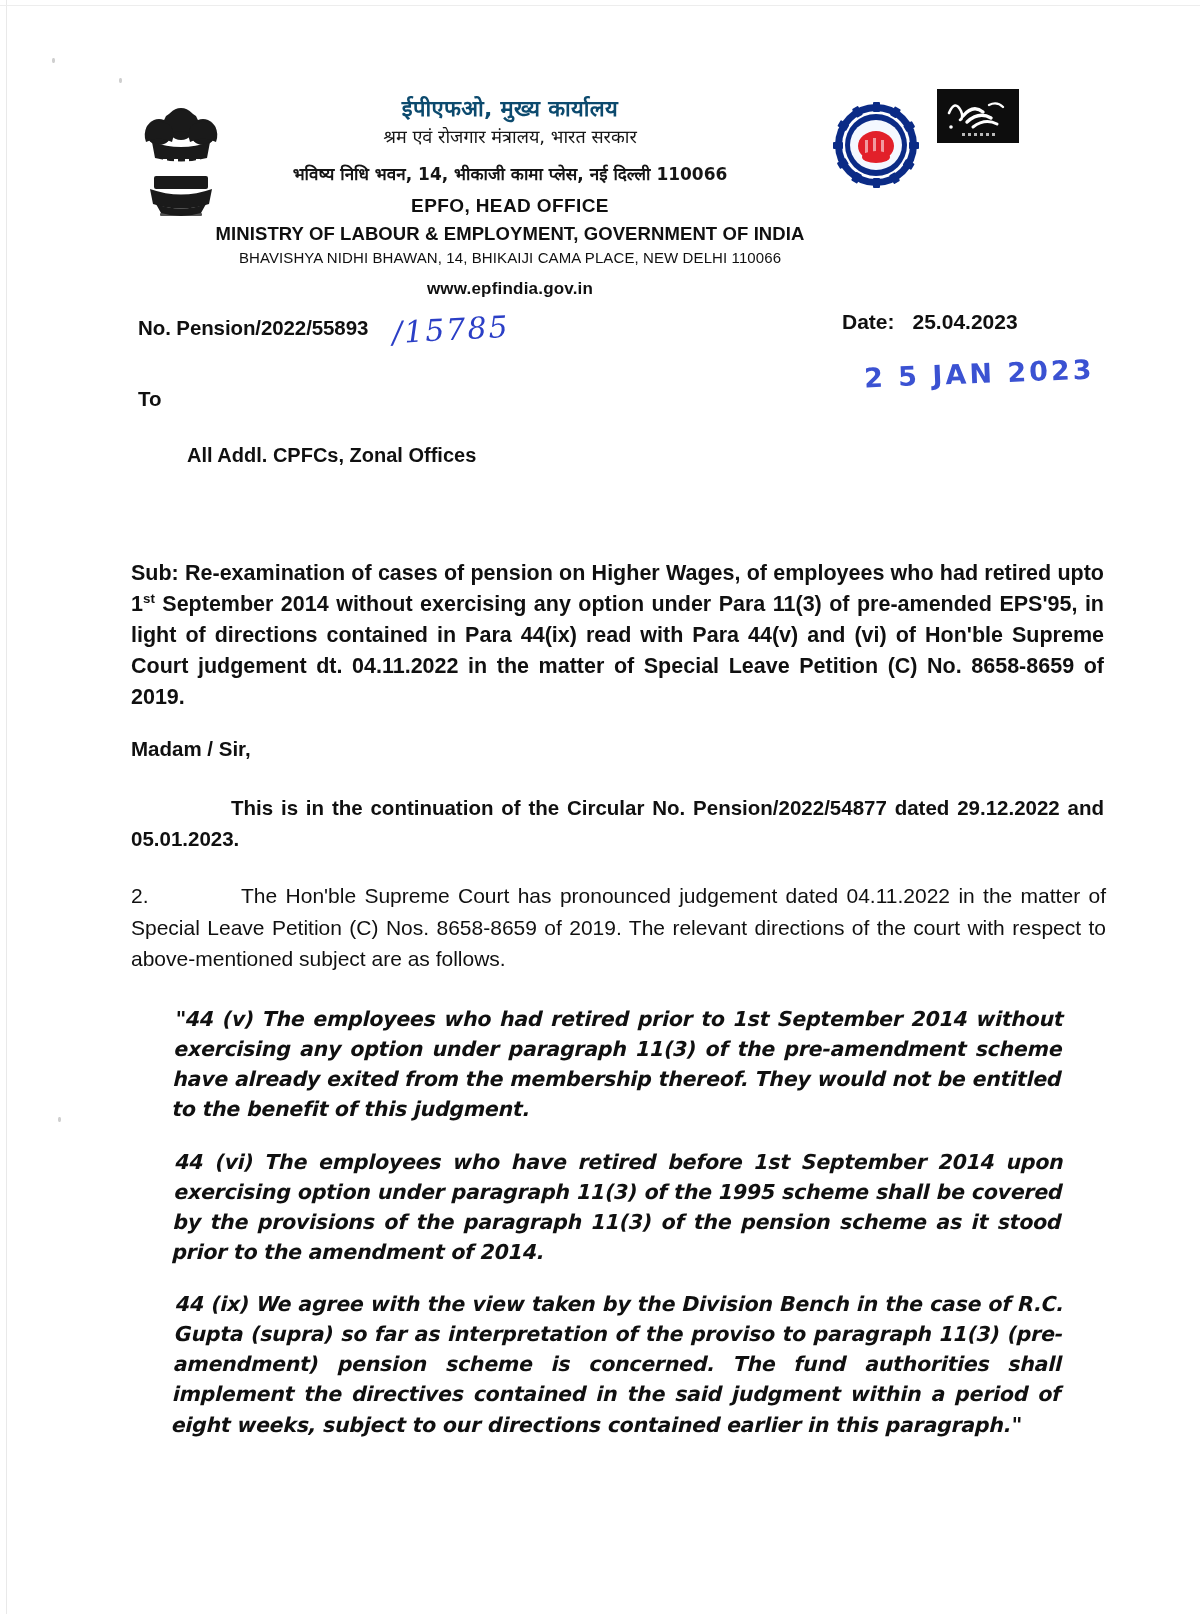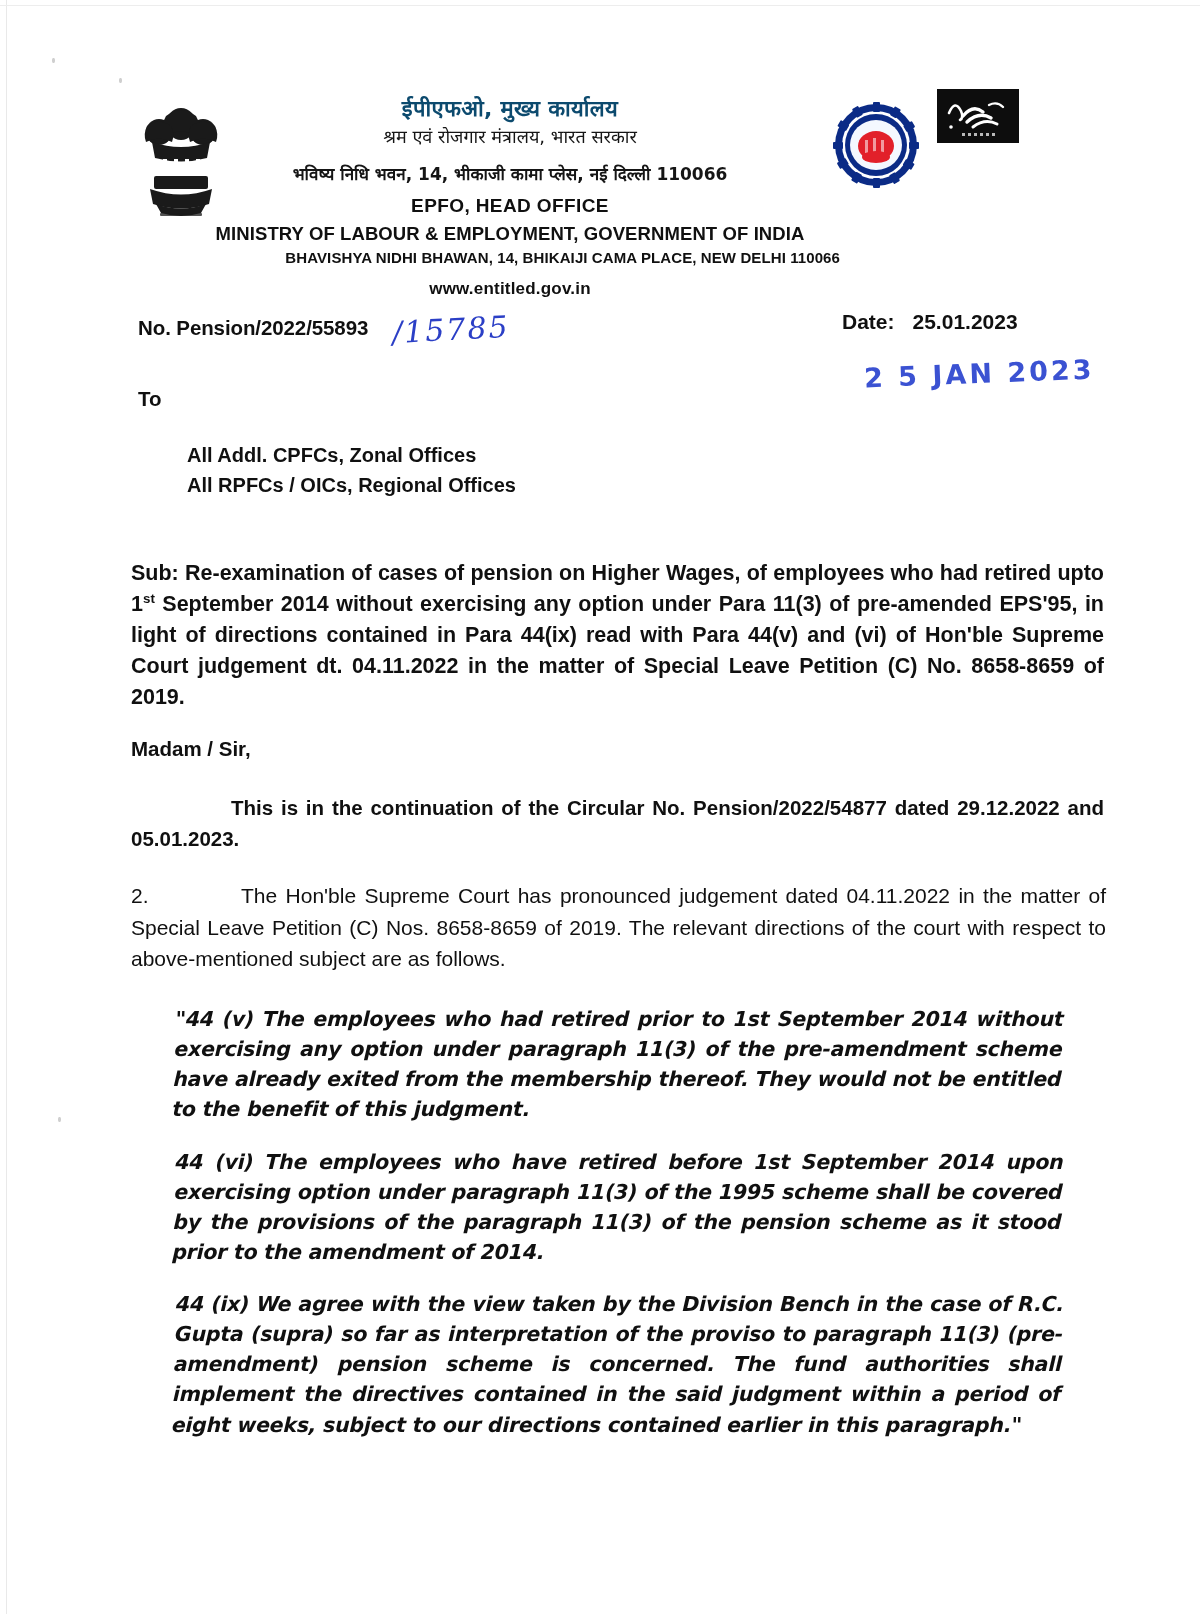--- a/index.html
+++ b/index.html
@@ -86,26 +86,25 @@
     letter-spacing: 0.4px;
   }
   .en-2 {
     font-weight: bold;
     font-size: 18.5px;
     margin-top: 5px;
     letter-spacing: 0.1px;
     white-space: nowrap;
   }
   .en-3 {
-    font-weight: bold;
+    font-weight: normal;
     font-size: 15px;
     margin-top: 5px;
     letter-spacing: 0.1px;
     white-space: nowrap;
-    text-align: right;
   }
   .en-4 {
     font-weight: bold;
     font-size: 17px;
     margin-top: 12px;
     letter-spacing: 0.2px;
   }
 
   .gear-logo {
     position: absolute;
@@ -285,21 +284,21 @@
       </svg>
     </div>
 
     <div class="header-text">
       <div class="hi-1">ईपीएफओ, मुख्य कार्यालय</div>
       <div class="hi-2">श्रम एवं रोजगार मंत्रालय,  भारत सरकार</div>
       <div class="hi-3">भविष्य निधि भवन, 14, भीकाजी कामा प्लेस, नई दिल्ली 110066</div>
       <div class="en-1">EPFO, HEAD OFFICE</div>
       <div class="en-2">MINISTRY OF LABOUR &amp; EMPLOYMENT, GOVERNMENT OF INDIA</div>
       <div class="en-3">BHAVISHYA NIDHI BHAWAN, 14, BHIKAIJI CAMA PLACE, NEW DELHI 110066</div>
-      <div class="en-4">www.entitled.gov.in</div>
+      <div class="en-4">www.epfindia.gov.in</div>
     </div>
 
     <div class="gear-logo">
       <svg viewBox="0 0 86 86" xmlns="http://www.w3.org/2000/svg">
         <g>
 
           <g fill="#0b2b86">
             <circle cx="43" cy="43" r="41"></circle>
           </g>
           <g fill="#ffffff">
@@ -358,28 +357,27 @@
           <rect x="55" y="44" width="3" height="3"></rect>
         </g>
       </svg>
     </div>
   </div>
 
   <div class="ref-line">No. Pension/2022/55893</div>
   <div class="ref-hand">/15785</div>
 
   <div class="date-line">
-    <span class="dlabel">Date:</span><span>25.01.2023</span>
+    <span class="dlabel">Date:</span><span>25.04.2023</span>
   </div>
   <div class="date-stamp">2 5 JAN 2023</div>
 
   <div class="to-label">To</div>
   <div class="addressees">
     <div>All Addl. CPFCs, Zonal Offices</div>
-    <div>All RPFCs / OICs, Regional Offices</div>
   </div>
 
   <div class="subject"><span>Sub:</span><span> Re-examination of cases of pension on Higher Wages, of employees who had retired upto 1</span><sup>st</sup><span> September 2014 without exercising any option under Para 11(3) of pre-amended EPS'95, in light of directions contained in Para 44(ix) read with Para 44(v) and (vi) of Hon'ble Supreme Court judgement dt. 04.11.2022 in the matter of Special Leave Petition (C) No. 8658-8659 of 2019.</span></div>
 
   <div class="salutation">Madam / Sir,</div>
 
   <div class="para-1">This is in the continuation of the Circular No. Pension/2022/54877 dated 29.12.2022 and 05.01.2023.</div>
 
   <div class="para-2"><span class="pnum">2.</span><span>The Hon'ble Supreme Court has pronounced judgement dated 04.11.2022 in the matter of Special Leave Petition (C) Nos. 8658-8659 of 2019. The relevant directions of the court with respect to above-mentioned subject are as follows.</span></div>
 

